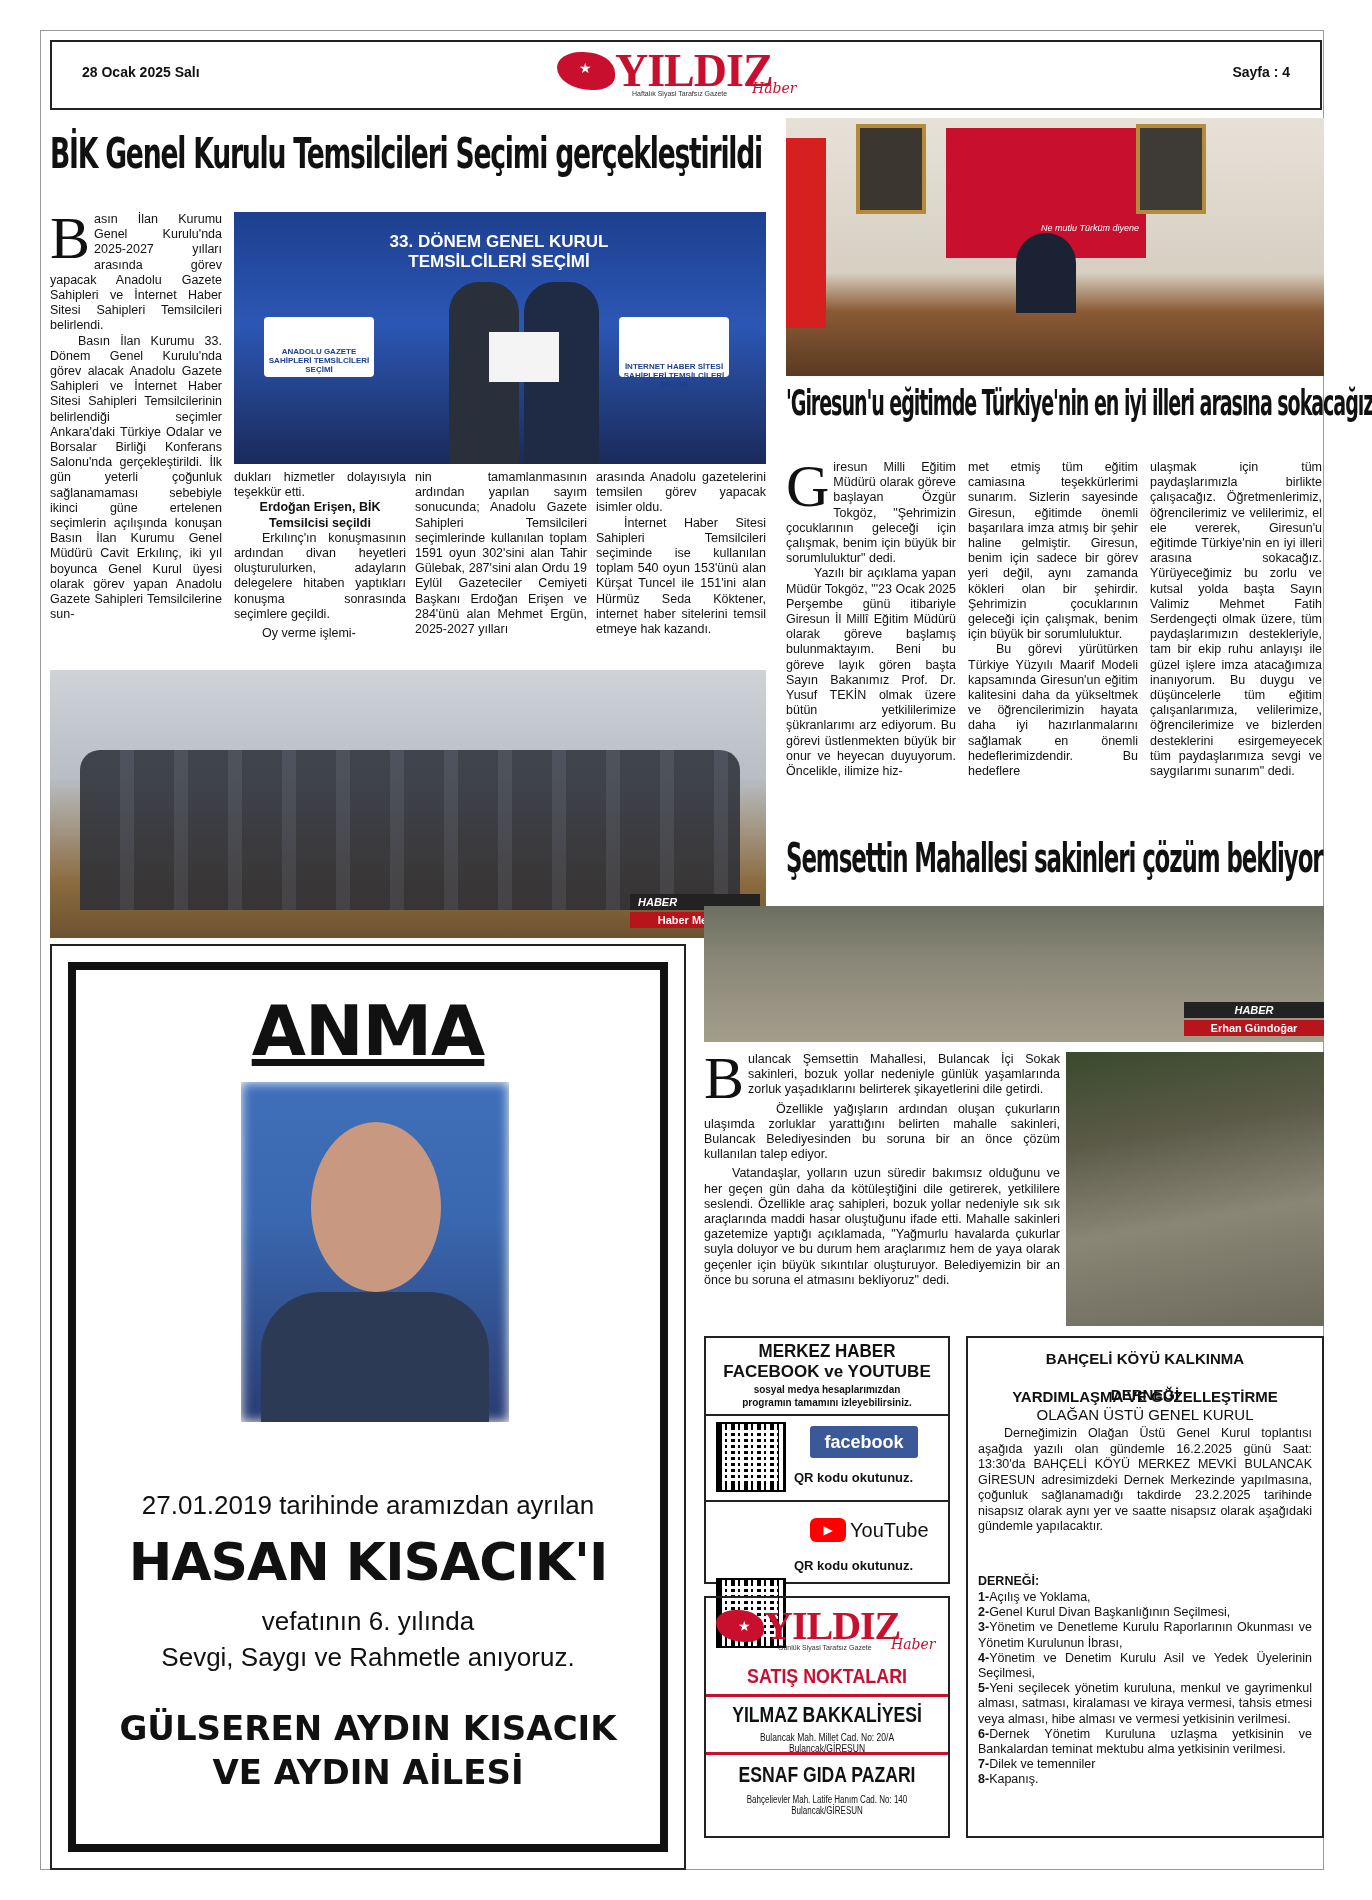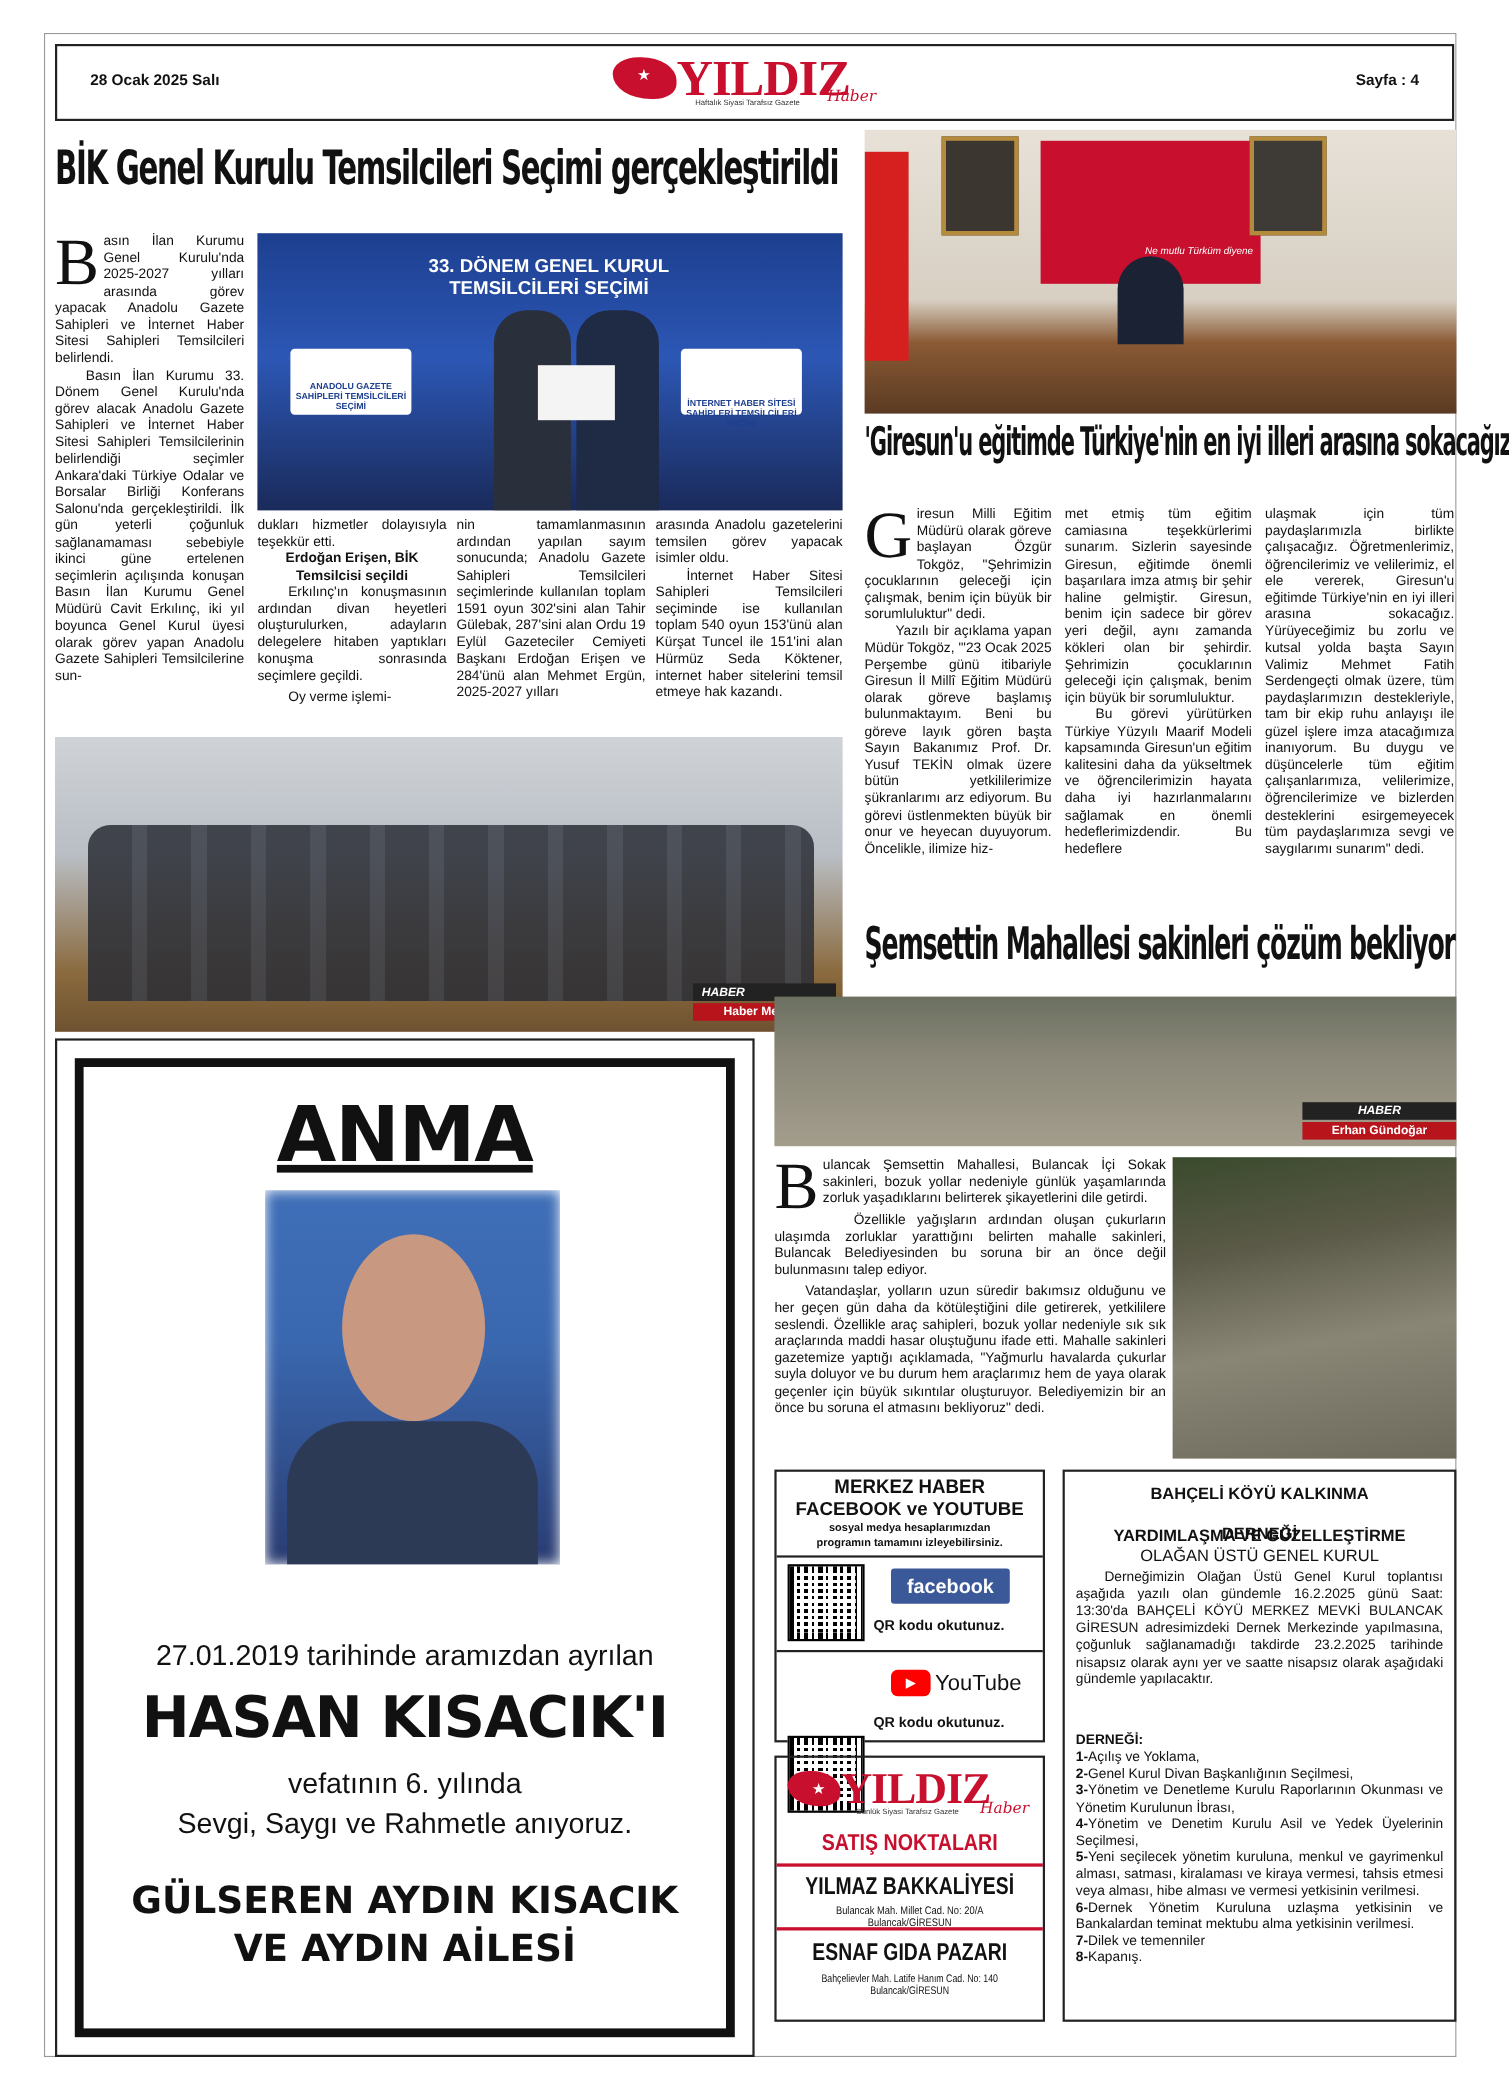--- a/index.html
+++ b/index.html
@@ -111,21 +111,21 @@
 <div class="abs headline" style="left:786px;top:834px;font-size:41px;transform:scaleX(0.56);">Şemsettin Mahallesi sakinleri çözüm bekliyor</div>
 
 <div class="abs photo" style="left:704px;top:906px;width:620px;height:136px;background:linear-gradient(180deg,#6b7060 0%,#8a8778 40%,#a39d8c 100%);">
   <div class="abs badge" style="left:480px;top:96px;width:140px;padding:2px 8px;text-align:center;">HABER</div>
   <div class="abs badge2" style="left:480px;top:114px;width:140px;padding:2px 0;">Erhan Gündoğar</div>
 </div>
 
 <div class="abs col" style="left:704px;top:1052px;width:356px;">
   <span class="dropcap">B</span>
   <p>ulancak Şemsettin Mahallesi, Bulancak İçi Sokak sakinleri, bozuk yollar nedeniyle günlük yaşamlarında zorluk yaşadıklarını belirterek şikayetlerini dile getirdi.</p>
-  <p class="ind" style="margin-top:4px">Özellikle yağışların ardından oluşan çukurların ulaşımda zorluklar yarattığını belirten mahalle sakinleri, Bulancak Belediyesinden bu soruna bir an önce değil bulunmasını talep ediyor.</p>
+  <p class="ind" style="margin-top:4px">Özellikle yağışların ardından oluşan çukurların ulaşımda zorluklar yarattığını belirten mahalle sakinleri, Bulancak Belediyesinden bu soruna bir an önce çözüm kullanılan talep ediyor.</p>
   <p class="ind" style="margin-top:4px">Vatandaşlar, yolların uzun süredir bakımsız olduğunu ve her geçen gün daha da kötüleştiğini dile getirerek, yetkililere seslendi. Özellikle araç sahipleri, bozuk yollar nedeniyle sık sık araçlarında maddi hasar oluştuğunu ifade etti. Mahalle sakinleri gazetemize yaptığı açıklamada, "Yağmurlu havalarda çukurlar suyla doluyor ve bu durum hem araçlarımız hem de yaya olarak geçenler için büyük sıkıntılar oluşturuyor. Belediyemizin bir an önce bu soruna el atmasını bekliyoruz" dedi.</p>
 </div>
 
 <div class="abs photo" style="left:1066px;top:1052px;width:258px;height:274px;background:linear-gradient(170deg,#3a4a2c 0%,#5b5a48 30%,#8a8676 60%,#6d6a5c 100%);"></div>
 
 <div class="abs" style="left:50px;top:944px;width:636px;height:926px;border:2px solid #222;"></div>
 <div class="abs" style="left:68px;top:962px;width:600px;height:890px;border:8px solid #111;">
   <div class="abs" style="left:0;right:0;top:20px;text-align:center;font-family:'DejaVu Sans',sans-serif;font-weight:bold;font-size:70px;letter-spacing:-1px;text-decoration:underline;">ANMA</div>
   <div class="abs" style="left:165px;top:112px;width:268px;height:340px;background:linear-gradient(180deg,#3f6fb8 0%,#3a68b0 40%,#2a3c72 100%);box-shadow:0 0 12px #fff inset;">
     <div class="abs" style="left:70px;top:40px;width:130px;height:170px;background:#c89880;border-radius:50%;"></div>

